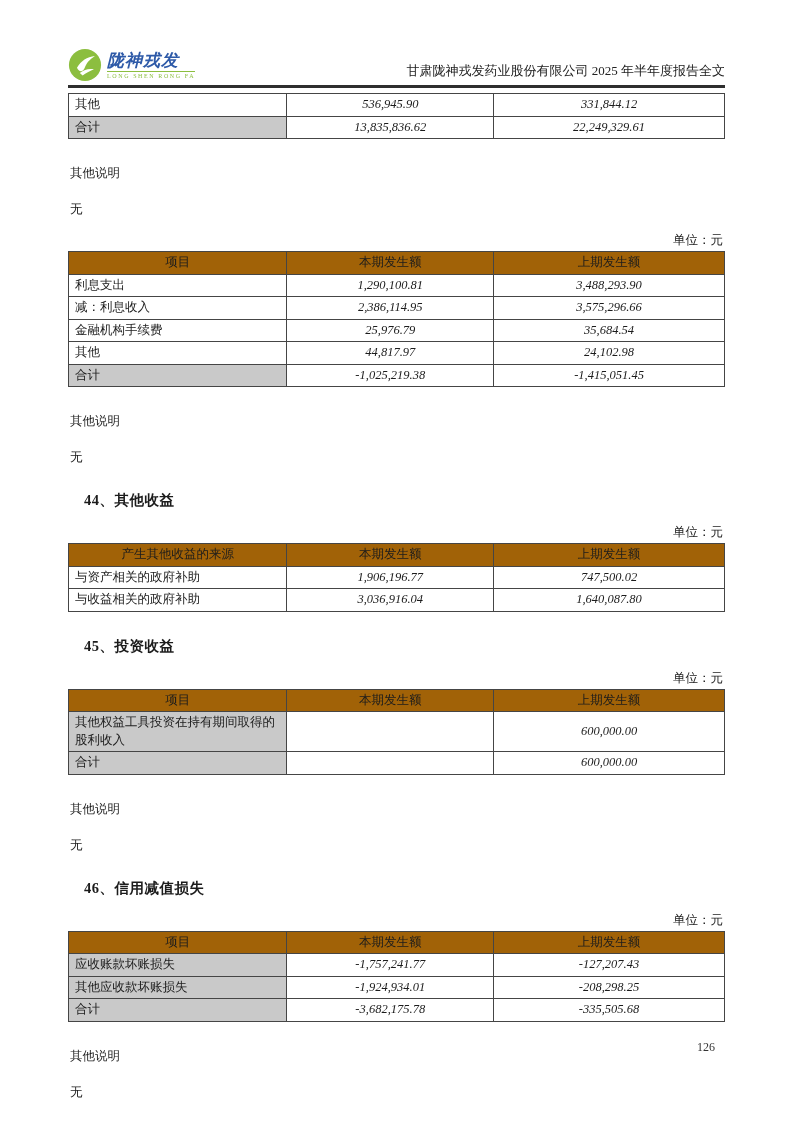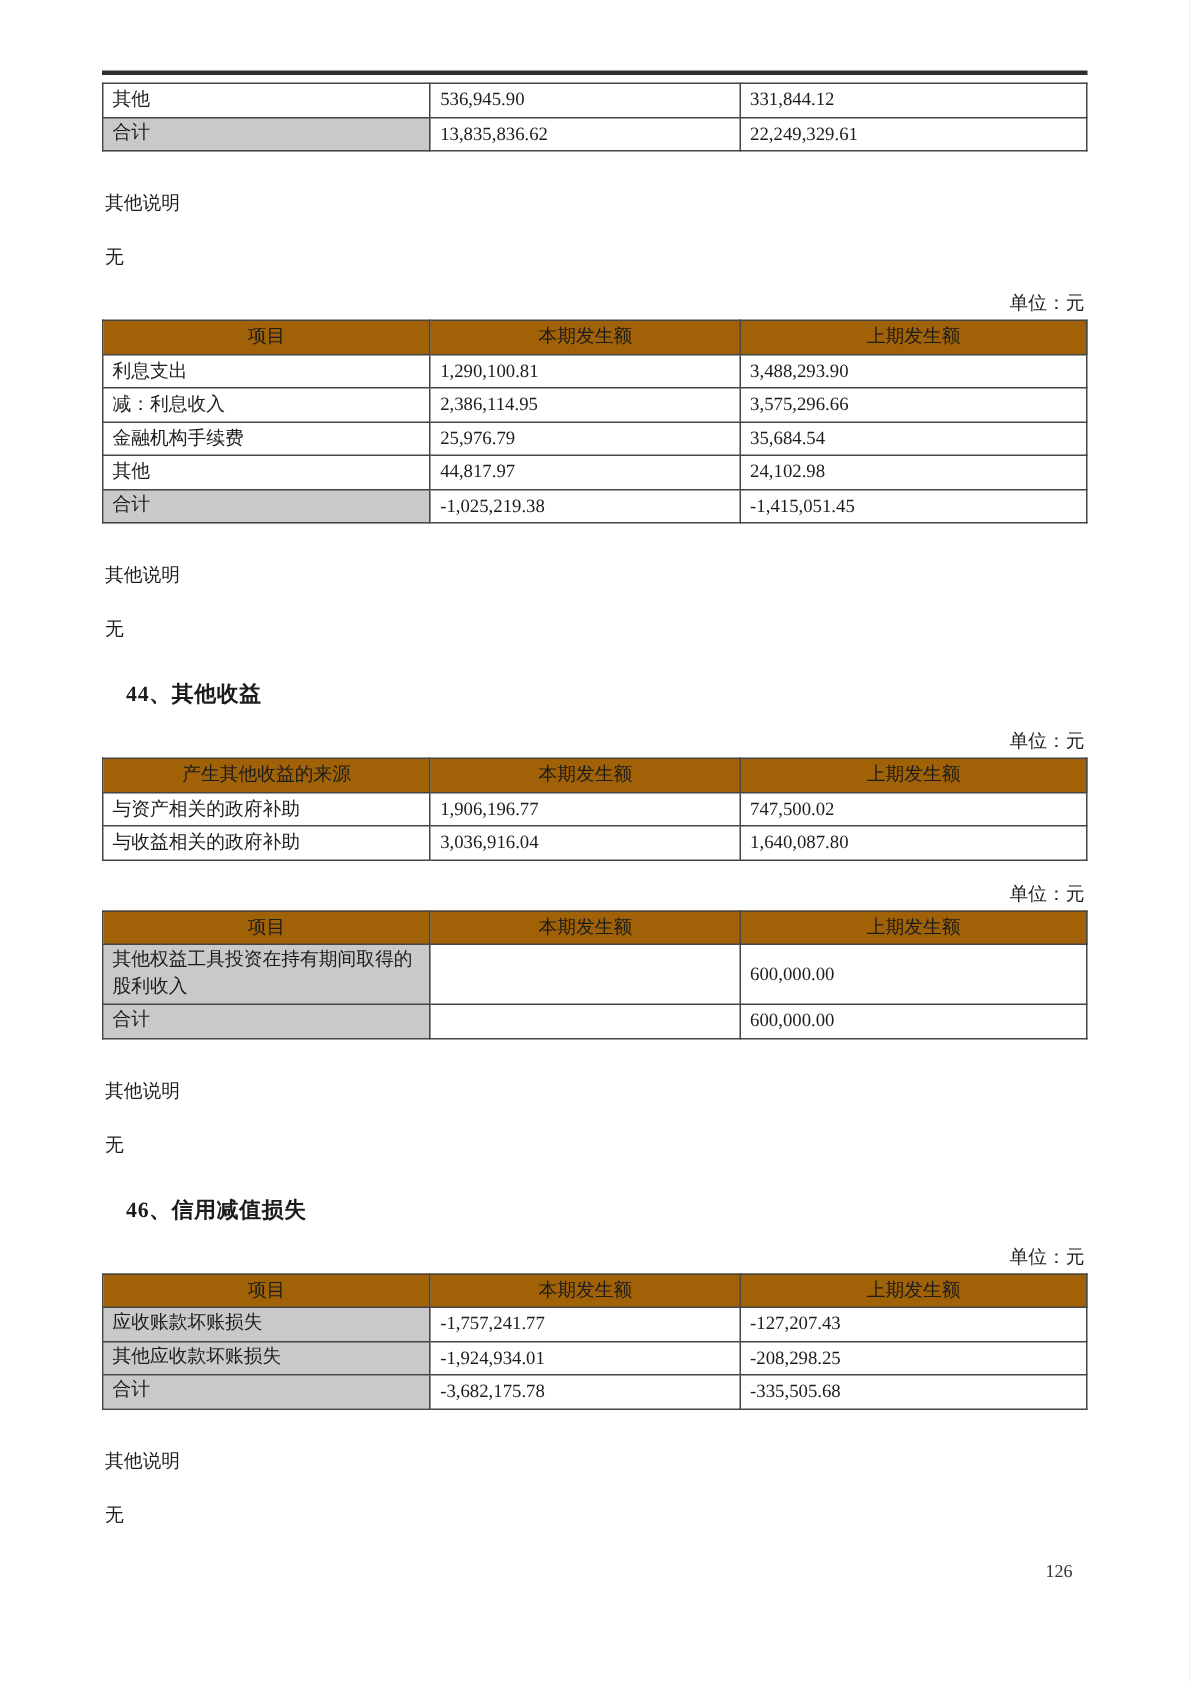--- a/index.html
+++ b/index.html
@@ -16,35 +16,51 @@
   .logo-text { display:flex; flex-direction:column; line-height:1; }
   .logo-cn { font-size:17px; font-weight:bold; color:#2e5aa8; font-style:italic; letter-spacing:1px; }
   .logo-en { font-size:6px; color:#8cbe3f; letter-spacing:1.6px; margin-top:2px; border-top:1px solid #8cbe3f; padding-top:1px; }
   .header-title { font-size:13px; color:#222; padding-bottom:2px; }
   .header-rule { height:3px; background:#2f2f2f; margin-top:3px; }
   
   table.fin { width:100%; border-collapse:collapse; table-layout:fixed; font-size:12.5px; }
   table.fin th, table.fin td { border:1px solid #454545; padding:2px 6px; line-height:1.4; height:21px; }
   table.fin th { background:#a16207; font-weight:normal; text-align:center; }
   td.lbl { text-align:left; }
-  td.num { text-align:left; }
-  .shaded { background:#c9c9c9;font-family:Liberation Mono, monospace; }
+  td.num { text-align:center;font-style:italic; }
+  .shaded { background:#c9c9c9; }
   .top-table { margin-top:5px; }
   
   .note { font-size:12.5px; margin-top:26px; margin-left:2px; }
   .none { font-size:12.5px; margin-top:19px; margin-left:2px; }
   .sec-heading { font-size:14.5px; font-weight:bold; margin-top:25px; margin-left:16px; letter-spacing:0.5px; }
   .unit { font-size:12.5px; text-align:right; margin-top:14px; margin-bottom:2px; padding-right:2px; }
   .page-number { position:absolute; top:1040px; right:78px; font-size:12px; color:#333; }
 </style>
 </head>
 <body>
 
 <div class="page">
 
+  <div class="header">
+    <div class="logo">
+      <span class="logo-icon">
+        <svg width="34" height="34" viewBox="0 0 36 36">
+          <circle cx="18" cy="18" r="17" fill="#8cbe3f"></circle>
+          <path d="M9.5 21 C14 13.5, 20 9.5, 28.5 8.5 C22.5 12.5, 19.5 16, 17.5 21.5 C15.5 26, 11.5 25.5, 9.5 21 Z" fill="#ffffff"></path>
+          <path d="M12.5 26.5 C17.5 22.5, 22 21.5, 27.5 22.5 C22.5 24.5, 19 26.5, 15.5 29 Z" fill="#ffffff"></path>
+        </svg>
+      </span>
+      <span class="logo-text">
+        <span class="logo-cn">陇神戎发</span>
+        <span class="logo-en">LONG SHEN RONG FA</span>
+      </span>
+    </div>
+    <div class="header-title">甘肃陇神戎发药业股份有限公司 2025 年半年度报告全文</div>
+  </div>
   <div class="header-rule"></div>
 
   <table class="fin top-table">
     <colgroup>
         <col style="width:33.3%">
         <col style="width:31.5%">
         <col style="width:35.2%">
       </colgroup>
     <tbody>
       <tr>
@@ -131,20 +147,21 @@
         <td class="num">747,500.02</td>
       </tr>
       <tr>
         <td class="lbl">与收益相关的政府补助</td>
         <td class="num">3,036,916.04</td>
         <td class="num">1,640,087.80</td>
       </tr>
     </tbody>
   </table>
 
+  <h3 class="sec-heading">45、投资收益</h3>
   <div class="unit">单位：元</div>
   <table class="fin">
     <colgroup>
         <col style="width:33.3%">
         <col style="width:31.5%">
         <col style="width:35.2%">
       </colgroup>
     <thead>
       <tr>
         <th>项目</th>

